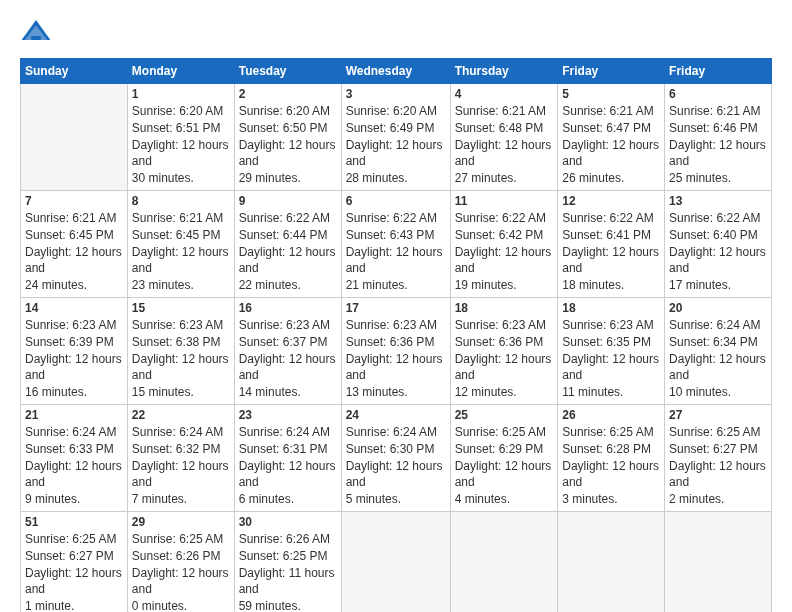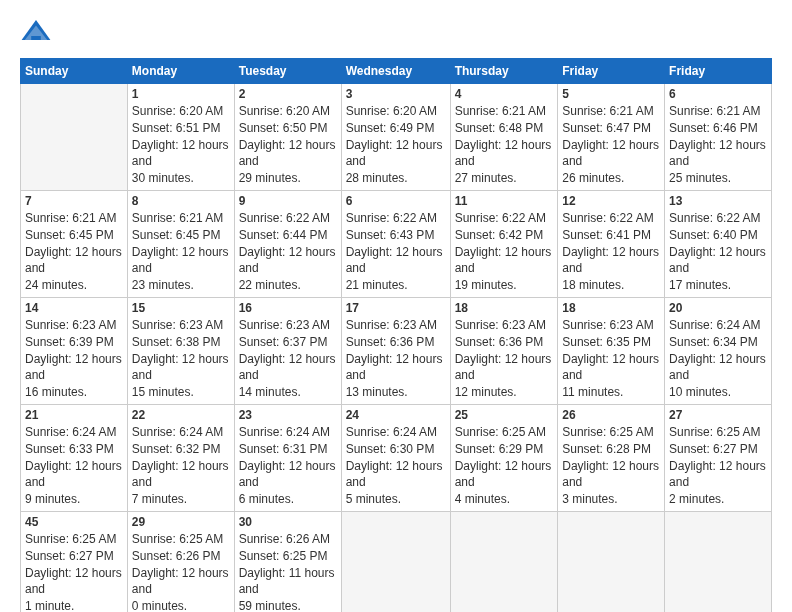--- a/index.html
+++ b/index.html
@@ -247,21 +247,21 @@
             <span class="day-num">26</span>
             <div class="day-info">Sunrise: 6:25 AM<br>Sunset: 6:28 PM<br>Daylight: 12 hours and<br>3 minutes.</div>
           </td>
           <td>
             <span class="day-num">27</span>
             <div class="day-info">Sunrise: 6:25 AM<br>Sunset: 6:27 PM<br>Daylight: 12 hours and<br>2 minutes.</div>
           </td>
         </tr>
         <tr>
           <td>
-            <span class="day-num">45</span>
+            <span class="day-num">51</span>
             <div class="day-info">Sunrise: 6:25 AM<br>Sunset: 6:27 PM<br>Daylight: 12 hours and<br>1 minute.</div>
           </td>
           <td>
             <span class="day-num">29</span>
             <div class="day-info">Sunrise: 6:25 AM<br>Sunset: 6:26 PM<br>Daylight: 12 hours and<br>0 minutes.</div>
           </td>
           <td>
             <span class="day-num">30</span>
             <div class="day-info">Sunrise: 6:26 AM<br>Sunset: 6:25 PM<br>Daylight: 11 hours and<br>59 minutes.</div>
           </td>

